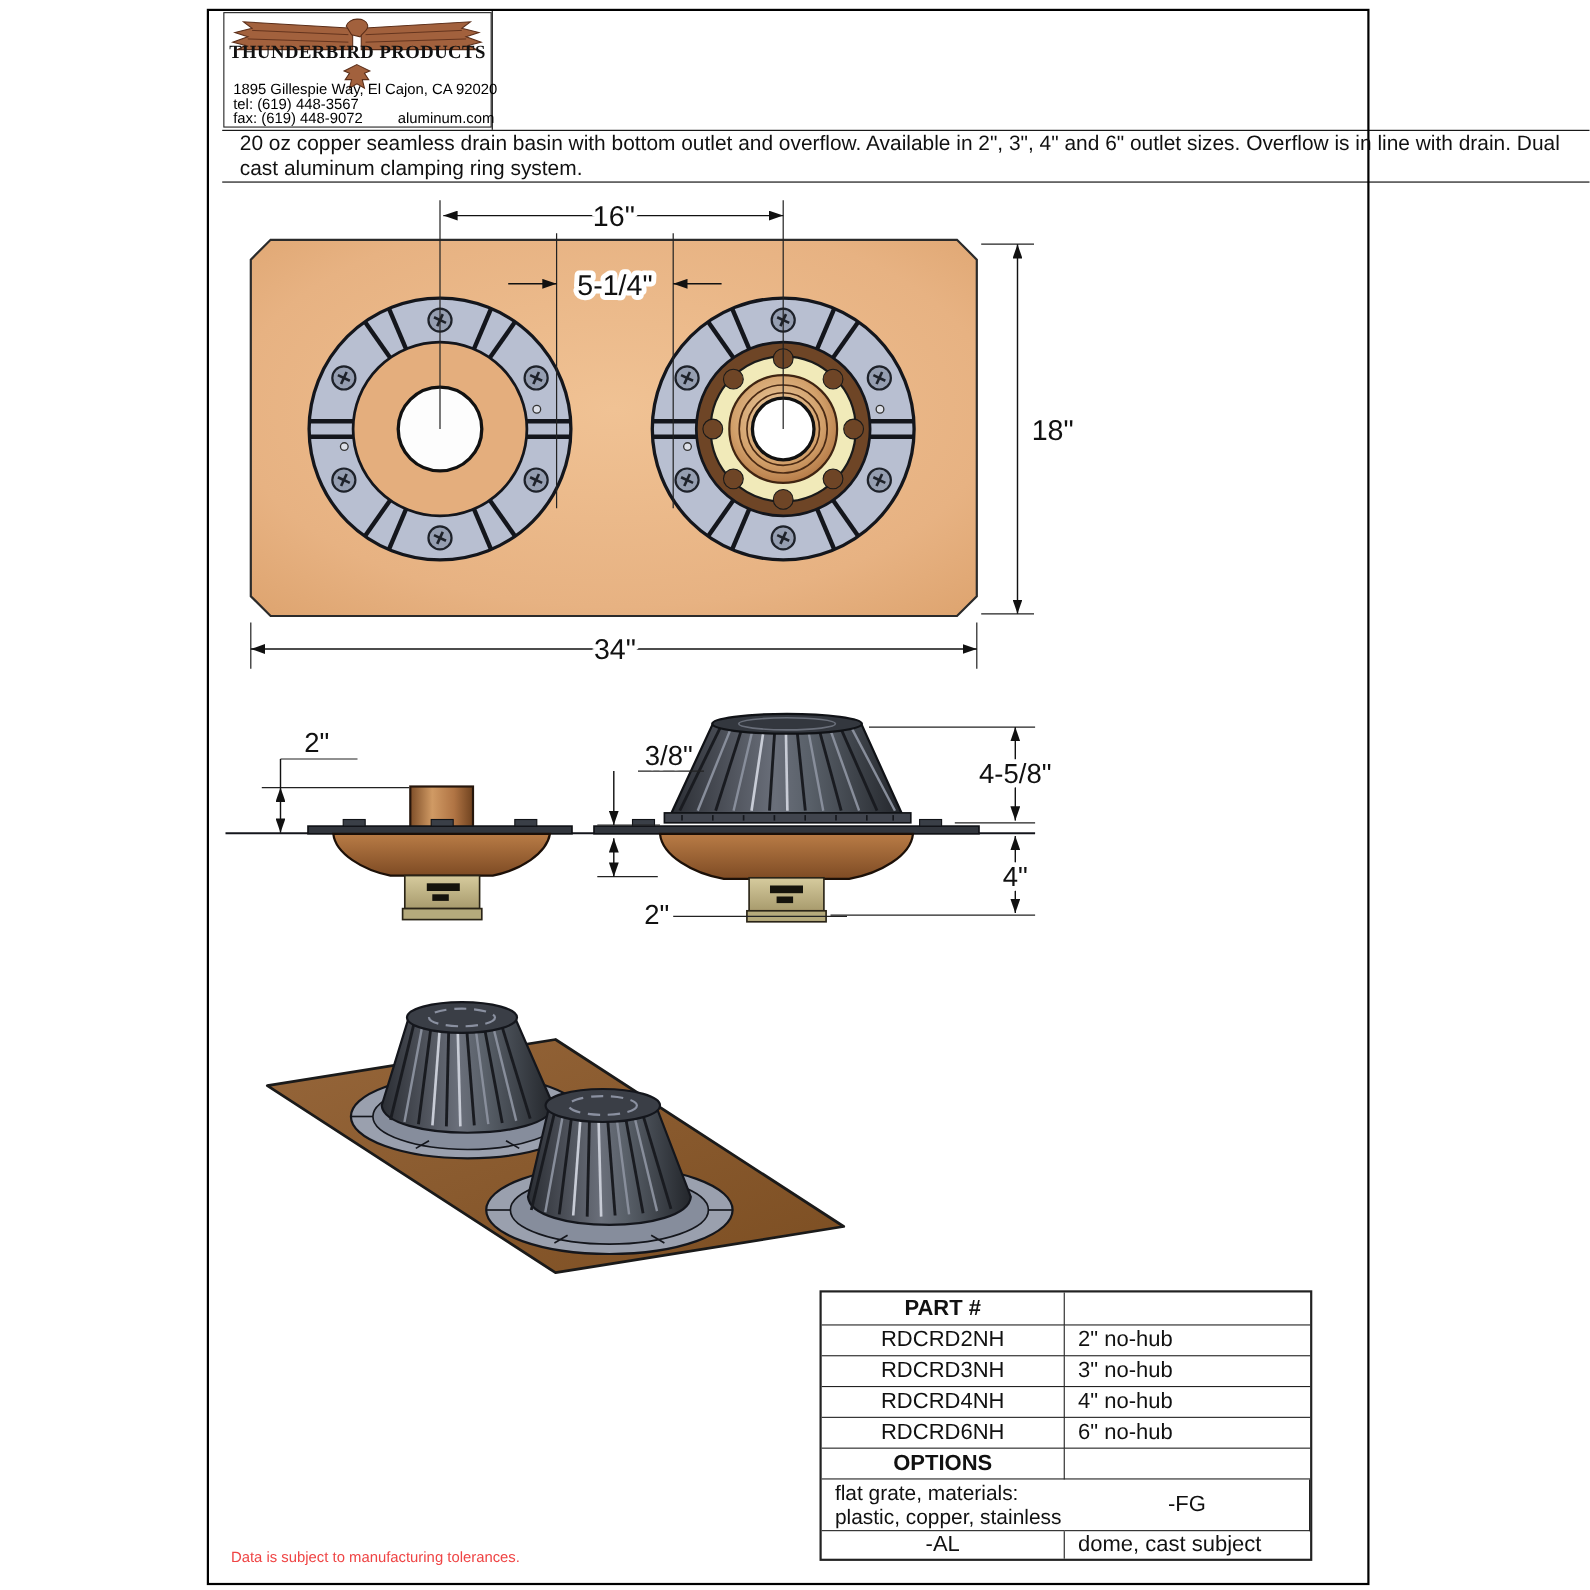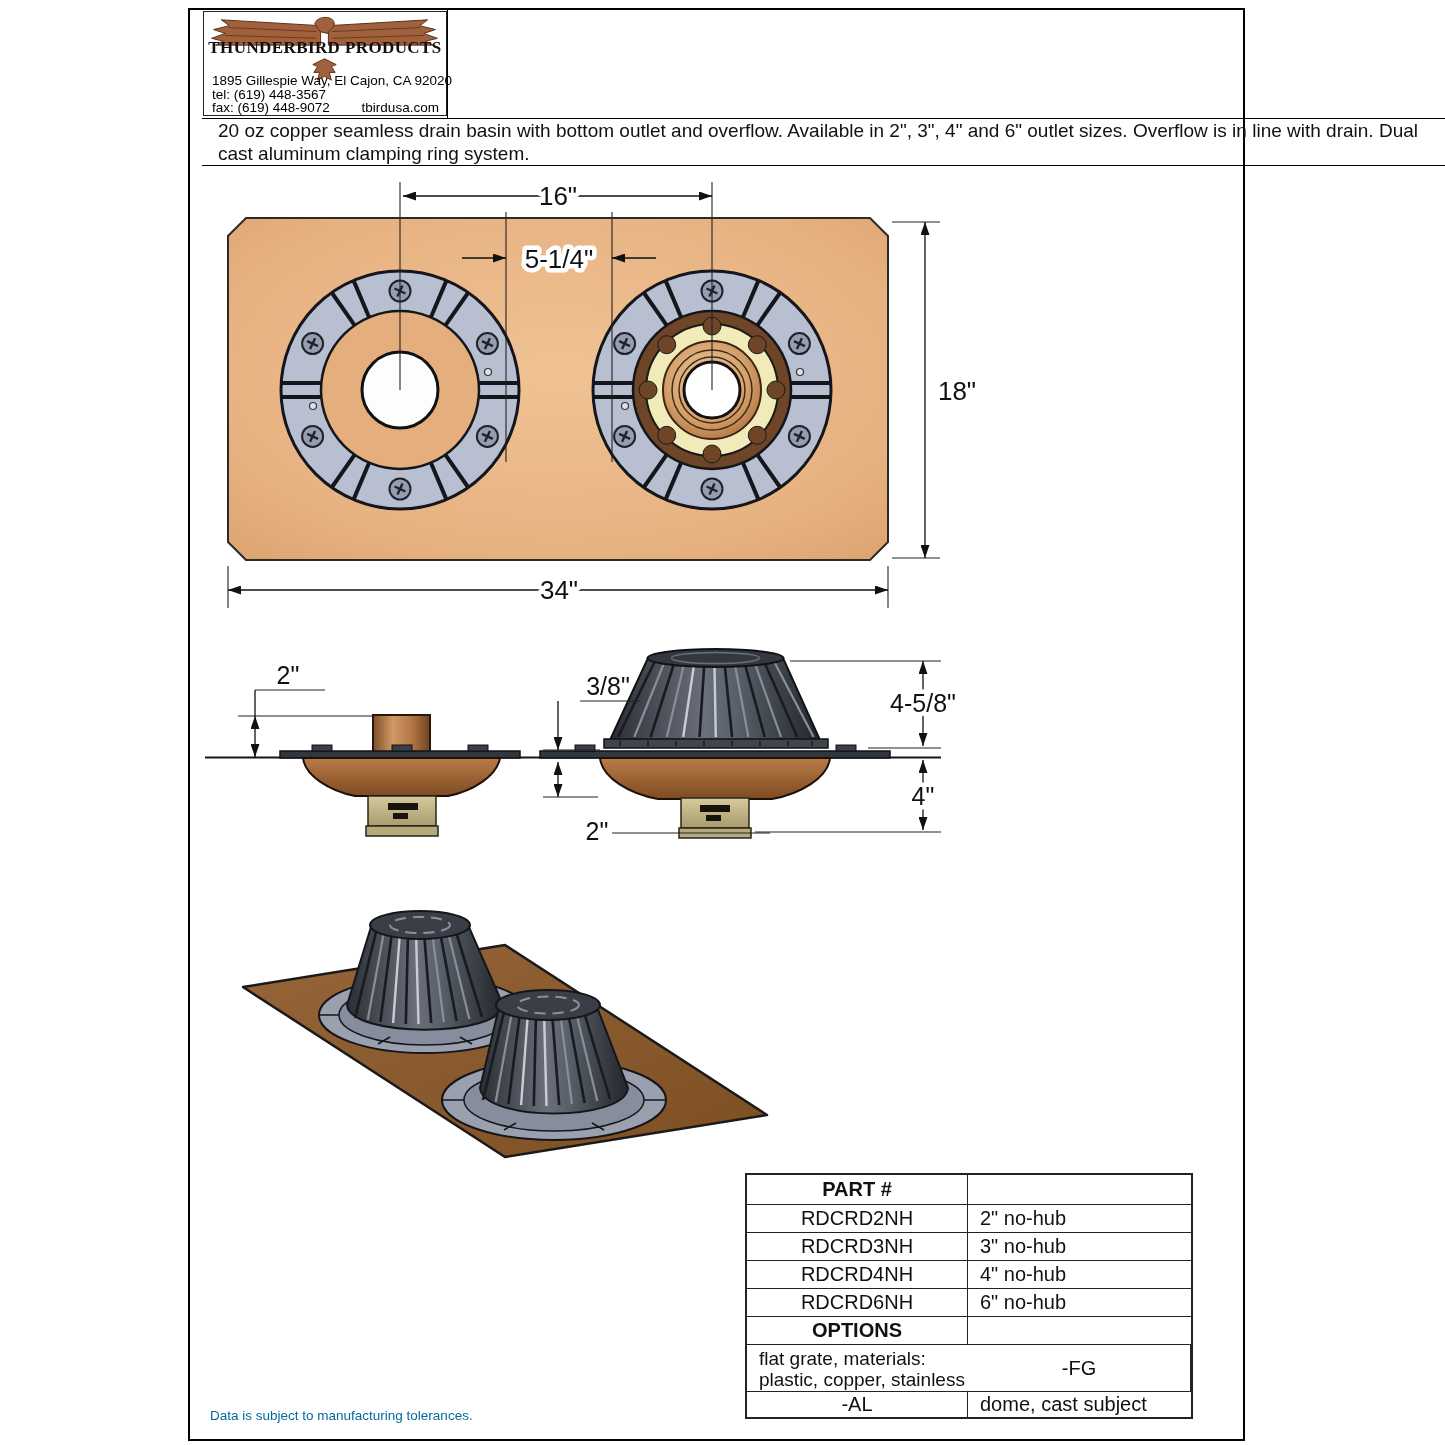--- a/index.html
+++ b/index.html
@@ -21,21 +21,21 @@
   .desc-bar{left:0;top:108px;width:1254px;height:48px;border-top:1.5px solid #000;border-bottom:1.5px solid #000;font-size:19px;line-height:22.5px;padding:1px 16px;box-sizing:border-box;margin-left:12px;}
   .draw{position:absolute;left:0;top:156px;width:1053px;height:1273px;}
   
   .ptable{position:absolute;left:555px;top:1163px;width:448px;border:2px solid #222;box-sizing:border-box;display:grid;grid-template-columns:221px 1fr;font-size:20px;}
   .ptable .tc{border-bottom:1.2px solid #222;display:flex;align-items:center;justify-content:center;box-sizing:border-box;}
   .ptable .c1{border-right:1.2px solid #222;text-align:center;}
   .ptable .c2{justify-content:flex-start;padding-left:12px;}
   .ptable .hdr{font-weight:bold;}
   .ptable .last{border-bottom:none;}
   .two-line{display:block;padding-top:2px;font-size:19px;line-height:21px;}
-  .footer-note{position:absolute;left:20px;top:1398px;font-size:13.5px;color:#0369a1;}
+  .footer-note{position:absolute;left:20px;top:1398px;font-size:13.5px;color:#ef4444;}
   
   .dimline{stroke:#111;stroke-width:1.3px;fill:none;}
   .extline{stroke:#222;stroke-width:1.1px;fill:none;}
   .dimtext{font-family:"Liberation Sans",sans-serif;font-size:26px;fill:#111;stroke:#fff;stroke-width:9px;paint-order:stroke;stroke-linejoin:round;text-anchor:middle;}
   .dimtext-s{font-size:25px;}
   .ribd{stroke:#191b20;stroke-width:2.6px;}
   .ribl{stroke:#888e9b;stroke-width:2.2px;}
   .ribh{stroke:#c8ccd6;stroke-width:2.4px;}
 </style>
 </head>
@@ -61,21 +61,21 @@
           <line x1="130" y1="18" x2="220" y2="14"></line>
           <line x1="130" y1="25" x2="224" y2="22"></line>
         </g>
       </svg>
       <div class="company">THUNDERBIRD PRODUCTS</div>
       <div class="addr">
         <div class="row">1895 Gillespie Way,  El Cajon,  CA 92020</div>
         <div class="row">tel:  (619) 448-3567</div>
         <div class="row faxrow">
           <span>fax: (619) 448-9072</span>
-          <span class="web">tbirdusa.com</span>
+          <span class="web">aluminum.com</span>
         </div>
       </div>
     </div>
   </div>
 
 
   <div class="cell corner-cell"></div>
 
   <div class="cell desc-bar">20 oz copper seamless drain basin with bottom outlet and overflow. Available in 2", 3", 4" and 6" outlet sizes. Overflow is in line with drain. Dual cast aluminum clamping ring system.</div>
 

